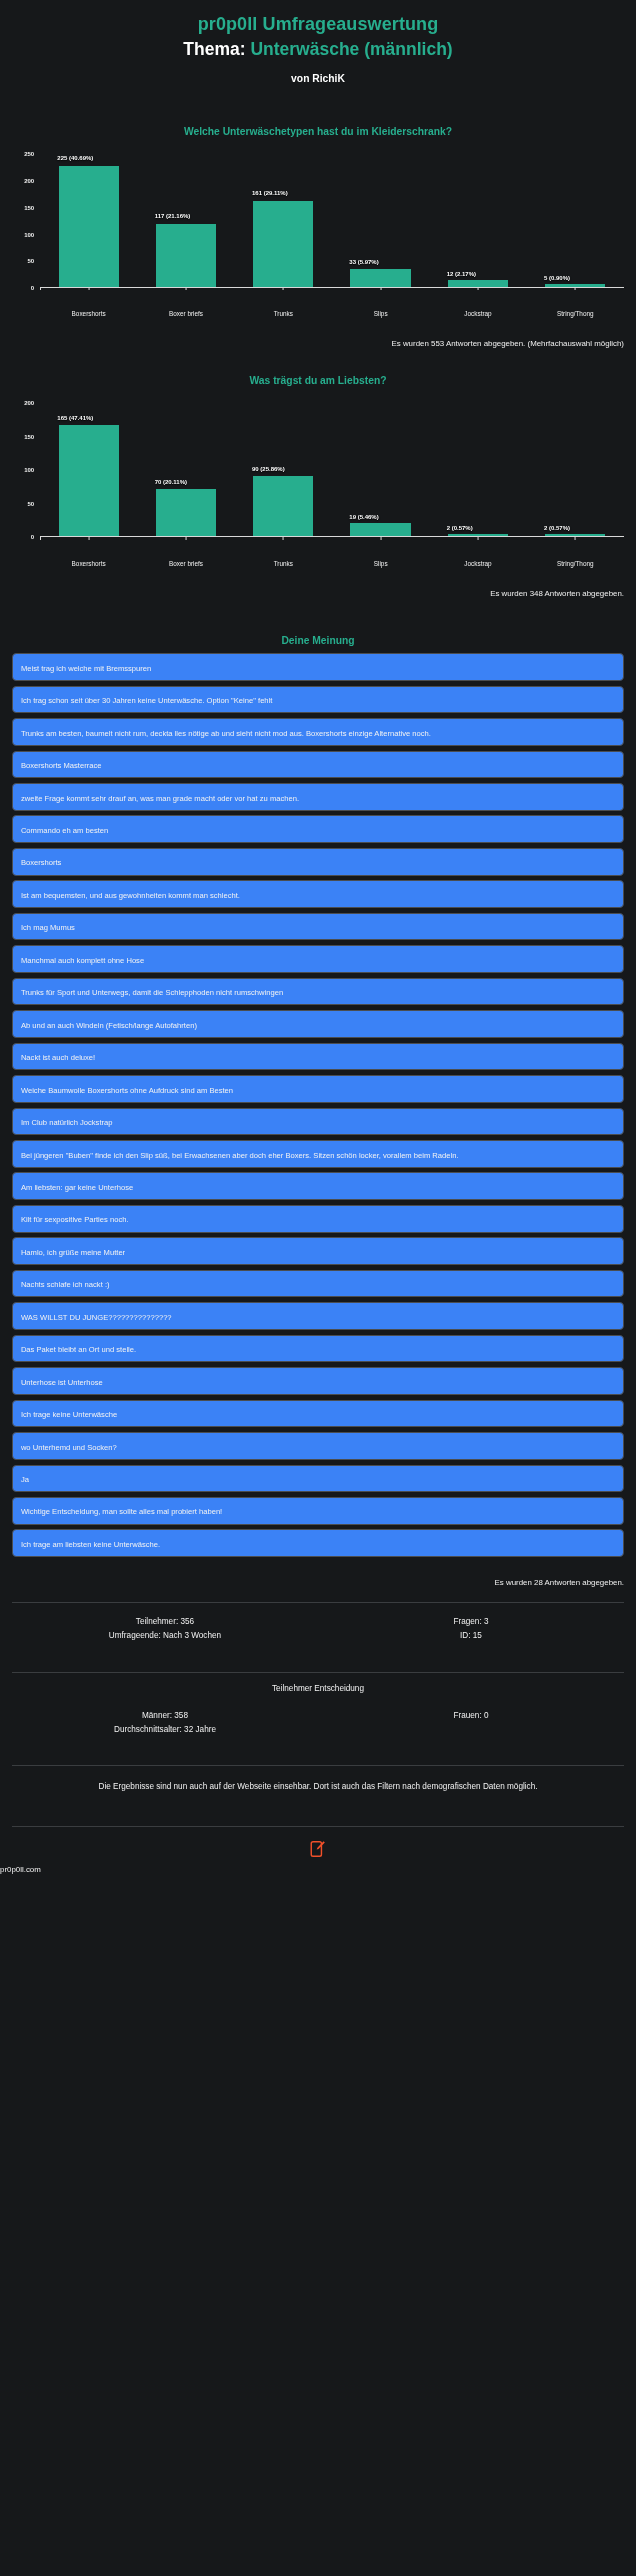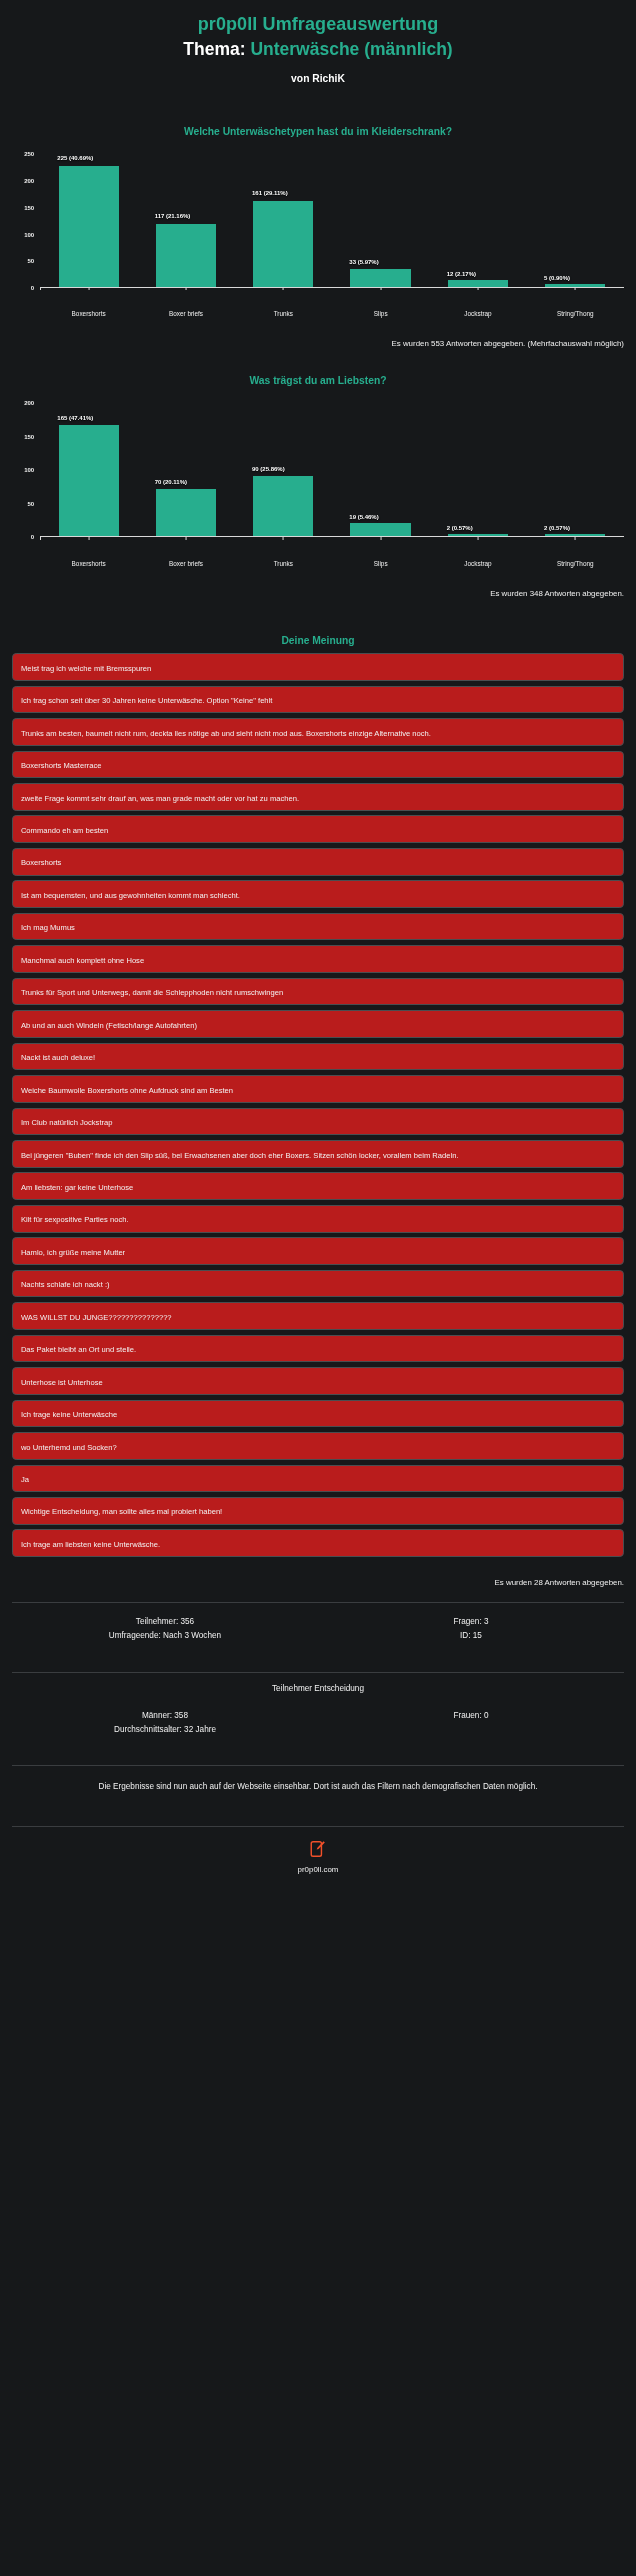--- a/index.html
+++ b/index.html
@@ -98,21 +98,21 @@
 
   
   .opinions{padding:0 12px;}
   .opinions-title{
     text-align:center;font-size:10.3px;font-weight:bold;color:var(--accent);
     margin:37px 0 7.3px;
   }
   .opinion-item{
     border:0.6px solid var(--card-border);
     border-radius:4.2px;
-    background:#b91c1c;
+    background:#3b82f6;
     padding:8.5px 7.9px 5.4px;
     margin:0 0 4.8px;
     font-size:7.6px;
     line-height:1.55;
     color:#f3f3f3;
     min-height:24px;
     display:flex;
     align-items:flex-end;
   }
 
@@ -126,21 +126,21 @@
     padding:2.4px 0;
   }
   .section-head{
     text-align:center;font-size:8.2px;color:#f2f2f2;padding:12px 0 3.6px;
   }
   .footnote{
     text-align:center;font-size:8.2px;color:#f2f2f2;
     line-height:1.75;padding:14.5px 36px 15.7px;
   }
   .brand{
-    text-align:center;padding:13.3px 0 15.7px;
+    text-align:left;padding:13.3px 0 15.7px;
   }
   .brand-icon{
     display:block;margin:0 auto 7.3px;width:15.7px;height:18px;
   }
   .brand-name{font-size:7.9px;color:#f2f2f2;}
 </style>
 </head>
 <body>
 
 <div class="page">

